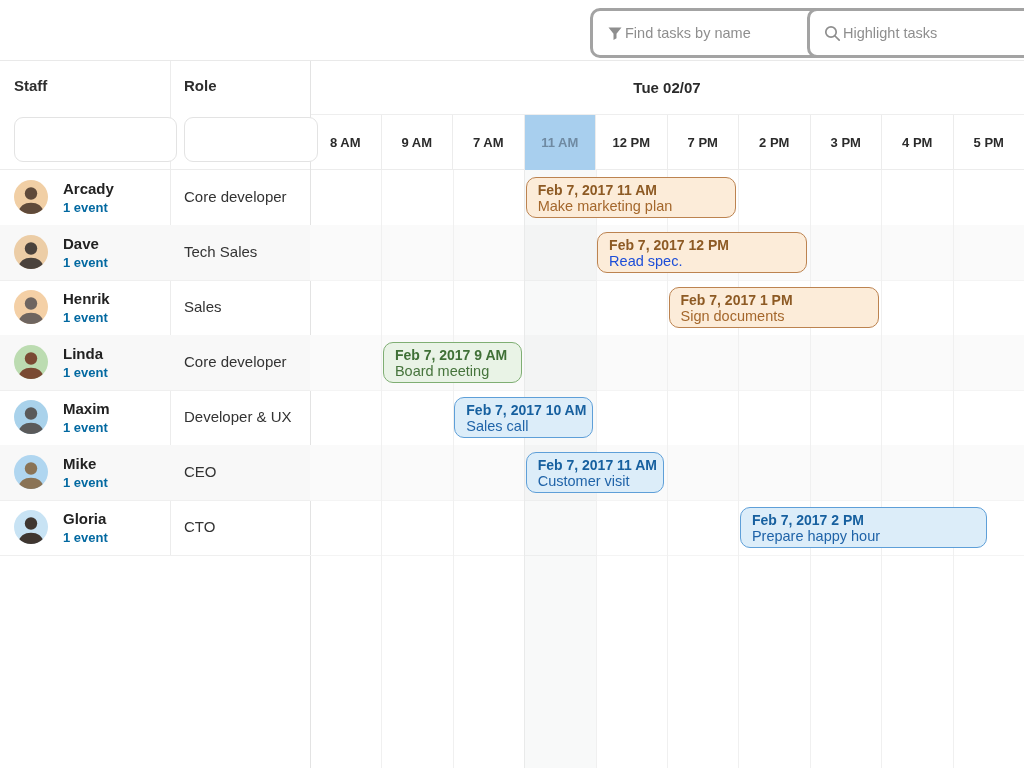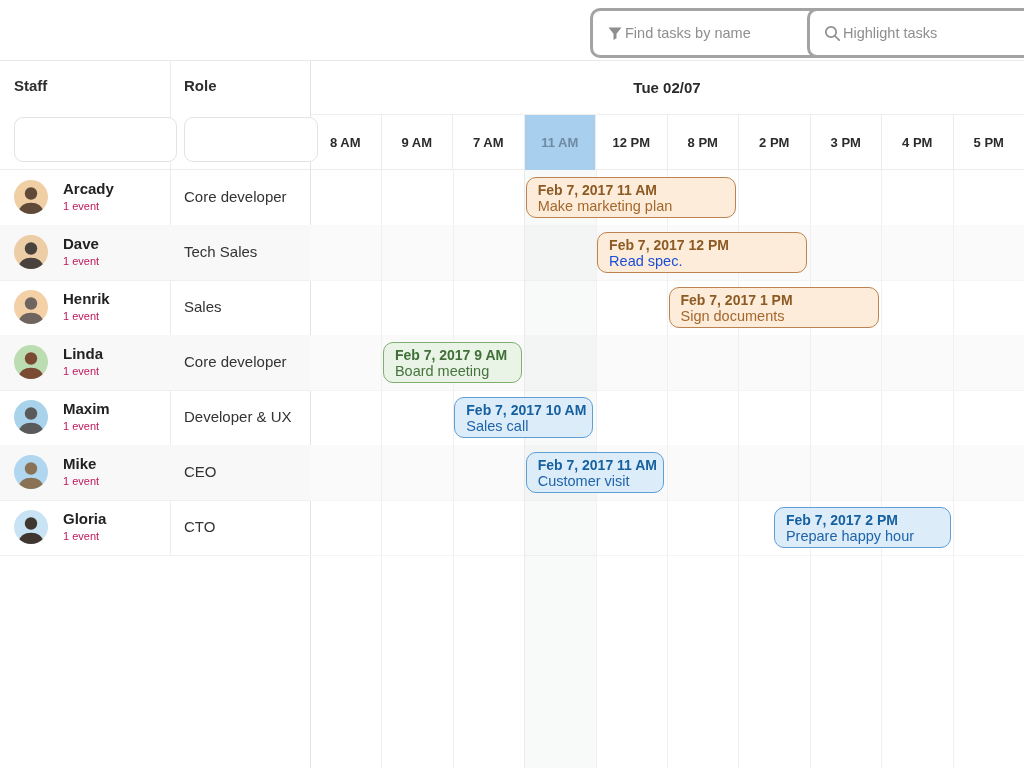--- a/index.html
+++ b/index.html
@@ -42,21 +42,21 @@
     font-weight:600;color:#2b2b2b;border-right:1px solid #ececec;}
   .hour-cell:last-child{border-right:none;}
 
   
   .left-row{position:absolute;left:0;width:310px;height:55px;border-bottom:1px solid #efefef;}
   .sched-row{position:absolute;left:310px;width:714px;height:55px;border-bottom:1px solid #f4f4f4;}
   .row-alt{background:#f8f8f8;}
   .sched-row.row-alt{background:#fafafa;}
   .avatar{position:absolute;left:14px;top:10px;width:34px;height:34px;border-radius:50%;overflow:hidden;}
   .res-name{position:absolute;left:63px;top:10px;font-size:15px;font-weight:bold;color:#222;}
-  .res-meta{position:absolute;left:63px;top:30px;font-size:11px;color:#be185d;}
+  .res-meta{position:absolute;left:63px;top:30px;font-size:13px;color:#0369a1;font-weight:bold;}
   .res-role{position:absolute;left:184px;top:18px;font-size:15px;color:#333;}
 
   
   .sched-col{position:absolute;top:170px;height:598px;border-right:1px solid #f0f0f0;}
   .sched-col.col-highlight{background:rgba(100,110,120,0.045);}
 
   
   .event{position:absolute;height:41px;border-radius:10px;border:1px solid;padding:5px 11px 0;
     box-sizing:border-box;overflow:hidden;white-space:nowrap;cursor:pointer;}
   .ev-date{font-size:14px;font-weight:bold;line-height:14px;}
@@ -96,21 +96,21 @@
   <input class="col-filter" id="staff-filter" type="text" style="">
   <input class="col-filter" id="role-filter" type="text" style="">
 
   <div id="day-header">Tue 02/07</div>
   <div id="hour-row">
       <div class="hour-cell">8 AM</div>
       <div class="hour-cell">9 AM</div>
       <div class="hour-cell">7 AM</div>
       <div class="hour-cell" style="background: rgb(168, 207, 238); color: rgb(111, 138, 162);">11 AM</div>
       <div class="hour-cell">12 PM</div>
-      <div class="hour-cell">8 PM</div>
+      <div class="hour-cell">7 PM</div>
       <div class="hour-cell">2 PM</div>
       <div class="hour-cell">3 PM</div>
       <div class="hour-cell">4 PM</div>
       <div class="hour-cell">5 PM</div>
     </div>
 
   <div id="rows-layer">
       <div class="sched-row" style="top: 170px;"></div>
       <div class="left-row" style="top: 170px;">
         <span class="avatar"><svg width="34" height="34" viewBox="0 0 34 34">
@@ -219,18 +219,18 @@
         <div class="ev-name" style="color:#46743c">Board meeting</div>
       </div>
       <div class="event" style="left: 454.3px; top: 397px; width: 138.8px; background: rgb(220, 237, 249); border-color: rgb(94, 159, 216);">
         <div class="ev-date" style="color:#17609f">Feb 7, 2017 10 AM</div>
         <div class="ev-name" style="color:#1f63a8">Sales call</div>
       </div>
       <div class="event" style="left: 525.7px; top: 452px; width: 138.8px; background: rgb(220, 237, 249); border-color: rgb(94, 159, 216);">
         <div class="ev-date" style="color:#17609f">Feb 7, 2017 11 AM</div>
         <div class="ev-name" style="color:#1f63a8">Customer visit</div>
       </div>
-      <div class="event" style="left: 739.9px; top: 507px; width: 177px; background: rgb(220, 237, 249); border-color: rgb(94, 159, 216); margin-left: 34px;">
+      <div class="event" style="left: 739.9px; top: 507px; width: 247px; background: rgb(220, 237, 249); border-color: rgb(94, 159, 216);">
         <div class="ev-date" style="color:#17609f">Feb 7, 2017 2 PM</div>
         <div class="ev-name" style="color:#1f63a8">Prepare happy hour</div>
       </div>
     </div>
 </div>
 
 </body></html>

